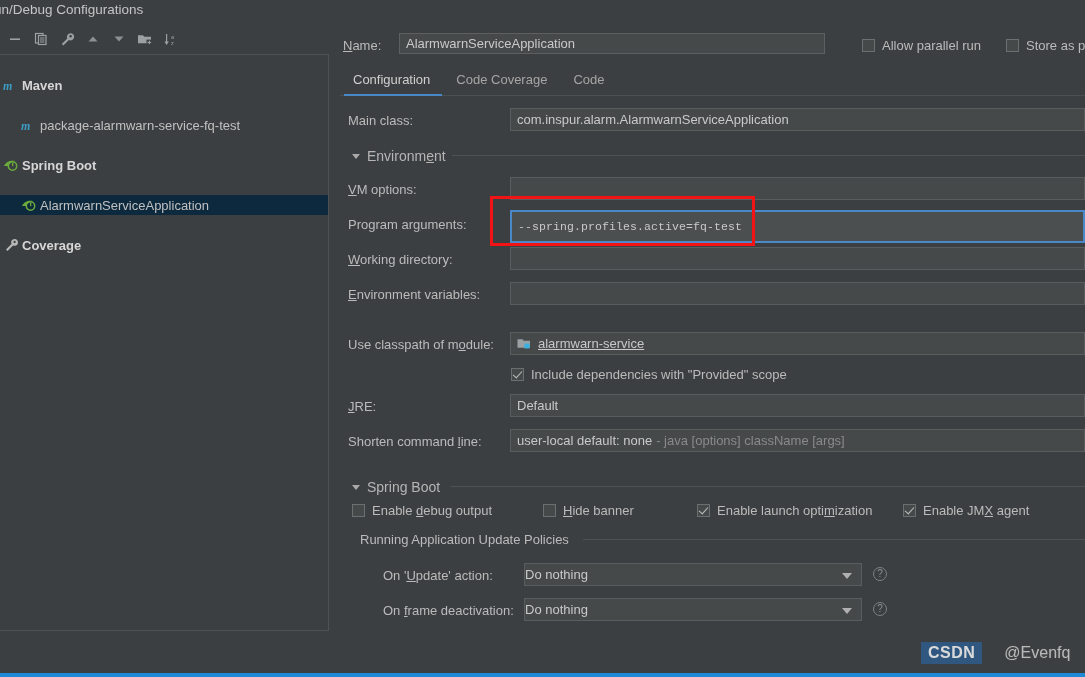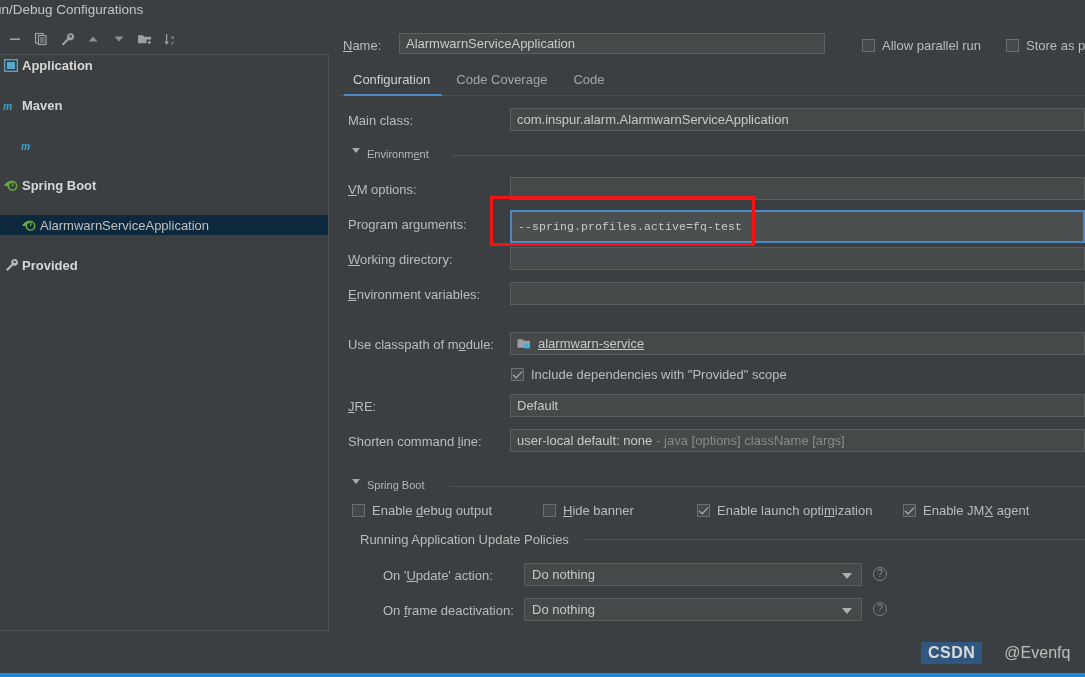--- a/index.html
+++ b/index.html
@@ -202,21 +202,22 @@
   }
   .finput.focused {
     border: 2px solid #4a88c7;
     background: #4b4f50;
   }
 
   
   .section-hdr {
     position: absolute;
     display: flex;
-    font-size: 11px;
+    align-items: center;
+    font-size: 14px;
     color: #b5b5b5;
     white-space: nowrap;
   }
   .tri {
     width: 0; height: 0;
     border-left: 4.5px solid transparent;
     border-right: 4.5px solid transparent;
     border-top: 5.5px solid #aaaaaa;
     margin-right: 7px;
   }
@@ -254,21 +255,20 @@
 
   
   .combo {
     position: absolute;
     height: 23px;
     background: #45494a;
     border: 1px solid #5a5d5e;
     box-sizing: border-box;
     display: flex;
     align-items: center;
-    padding-left: 7px;
     font-size: 13px;
     color: #c9c9c9;
   }
   .combo .arr {
     position: absolute;
     right: 9px; top: 9px;
     width: 0; height: 0;
     border-left: 5px solid transparent;
     border-right: 5px solid transparent;
     border-top: 6px solid #b0b0b0;
@@ -387,45 +387,37 @@
       <rect x="3" y="2" width="1.2" height="9" fill="#9aa0a3"></rect>
       <path d="M3.6 13 L1.4 9.4 L5.8 9.4 Z" fill="#9aa0a3"></path>
       <text x="8" y="6.5" font-family="Liberation Sans, sans-serif" font-size="5.5" fill="#9aa0a3">a</text>
       <text x="8" y="13" font-family="Liberation Sans, sans-serif" font-size="5.5" fill="#9aa0a3">z</text>
     </svg>
   </div>
 </div>
 
 <div id="tree-panel">
 
-  <div class="tree-row" style="top:0px;">
-    <span class="tree-ico">
-      <svg width="14" height="13" viewBox="0 0 14 13">
-        <rect x="0.7" y="0.7" width="12.6" height="11.6" fill="none" stroke="#56a8c9" stroke-width="1.3"></rect>
-        <rect x="3" y="3" width="8" height="7" fill="#56a8c9"></rect>
-      </svg>
-    </span>
-    <span class="tree-label bold">Application</span>
-  </div>
 
   <div class="tree-row" style="top:20px;">
     <span class="tree-ico">
       <svg width="16" height="13" viewBox="0 0 16 13">
         <text x="0" y="11" font-family="Liberation Serif, serif" font-style="italic" font-weight="bold" font-size="12" fill="#3d9cc4">m</text>
       </svg>
     </span>
     <span class="tree-label bold">Maven</span>
   </div>
 
   <div class="tree-row indent" style="top:40px;">
     <span class="tree-ico">
       <svg width="16" height="13" viewBox="0 0 16 13">
         <text x="0" y="11" font-family="Liberation Serif, serif" font-style="italic" font-weight="bold" font-size="12" fill="#3d9cc4">m</text>
       </svg>
     </span>
+    <span class="tree-label">package-alarmwarn-service-fq-test</span>
   </div>
 
   <div class="tree-row" style="top:60px;">
     <span class="tree-ico">
       <svg width="16" height="14" viewBox="0 0 16 14">
         <path d="M1 8c2-5 7-6 11-5-3 0-6 2-7 5z" fill="#6aab3d"></path>
         <circle cx="9.5" cy="8" r="4.2" fill="none" stroke="#6aab3d" stroke-width="1.5"></circle>
         <rect x="9" y="4.6" width="1.3" height="3.6" fill="#6aab3d"></rect>
       </svg>
     </span>
@@ -443,21 +435,21 @@
     <span class="tree-label">AlarmwarnServiceApplication</span>
   </div>
 
   <div class="tree-row" style="top:100px;">
     <span class="tree-ico">
       <svg width="15" height="14" viewBox="0 0 15 14">
         <path d="M10.5 1a3.4 3.4 0 0 0-3 4.9L2 11.4l1.5 1.5 5.5-5.5a3.4 3.4 0 1 0 1.5-6.4z" fill="#b8b8b8"></path>
         <circle cx="10.6" cy="4" r="1.15" fill="#3c3f41"></circle>
       </svg>
     </span>
-    <span class="tree-label bold">Provided</span>
+    <span class="tree-label bold">Coverage</span>
   </div>
 
 </div>
 
 <div id="vert-divider"></div>
 
 <div id="right-panel"></div>
 
 <div id="name-label"><span class="uline">N</span>ame:</div>
 <div id="name-input">AlarmwarnServiceApplication</div>

